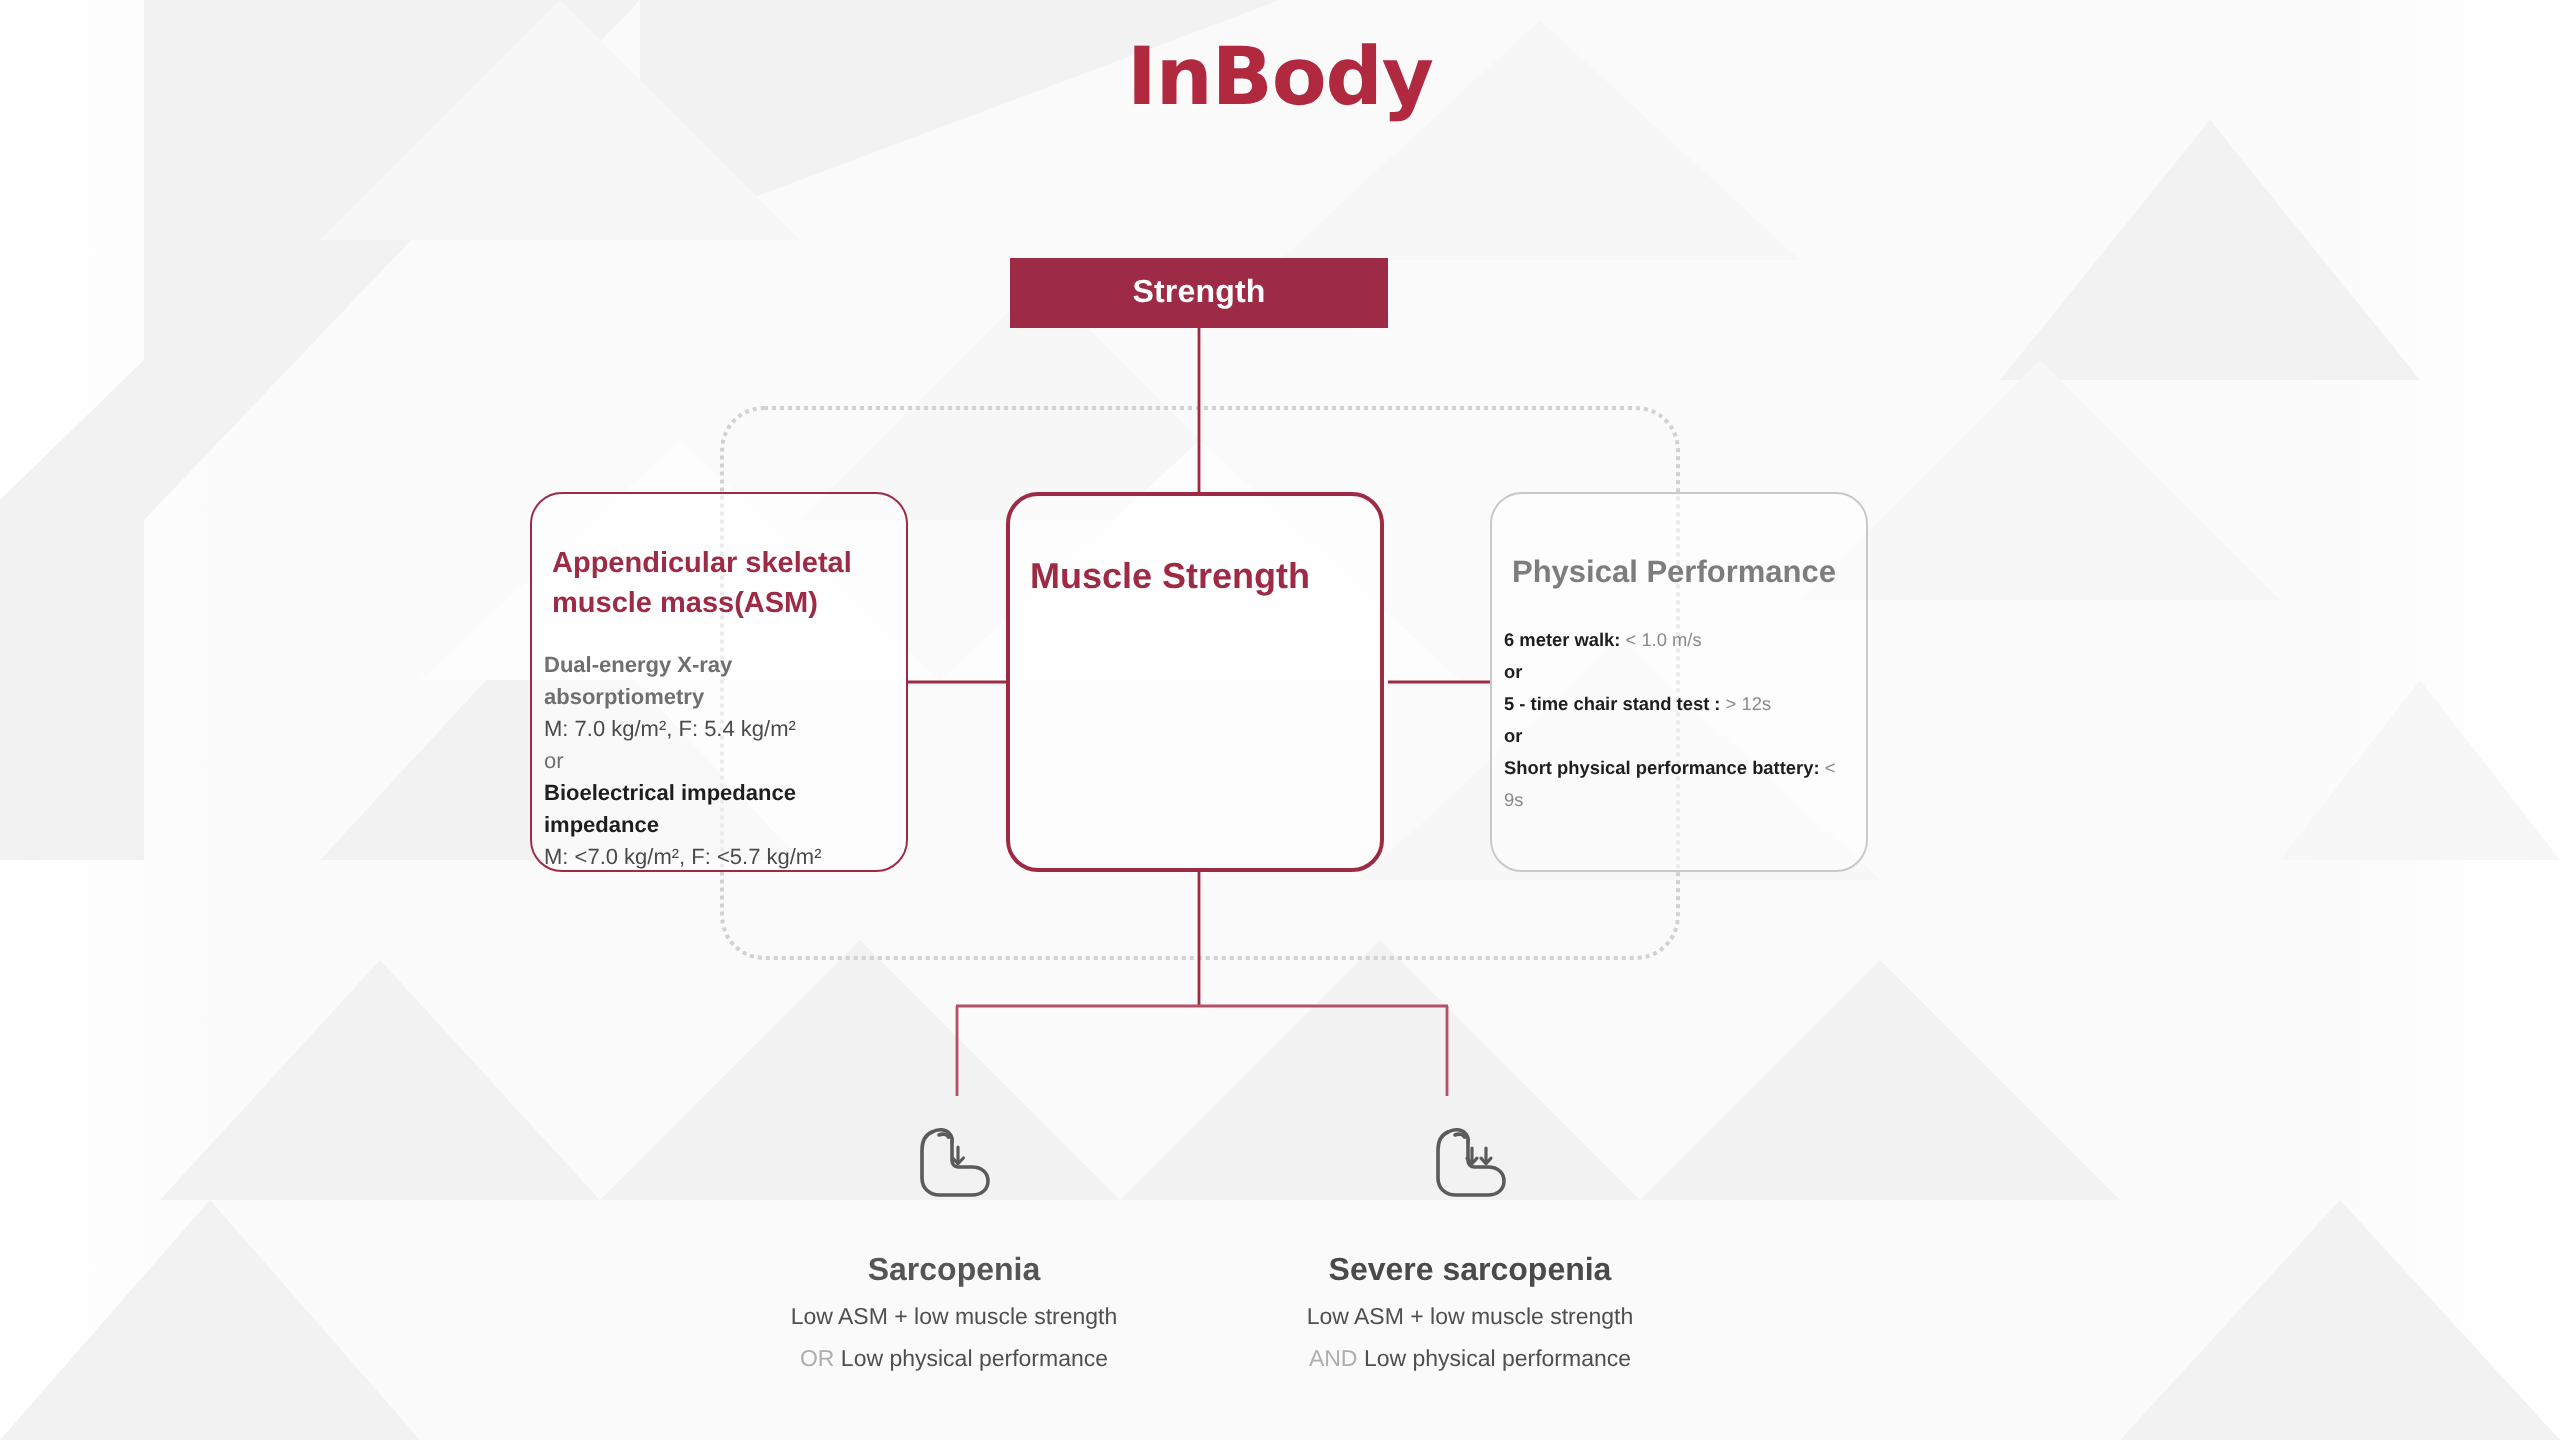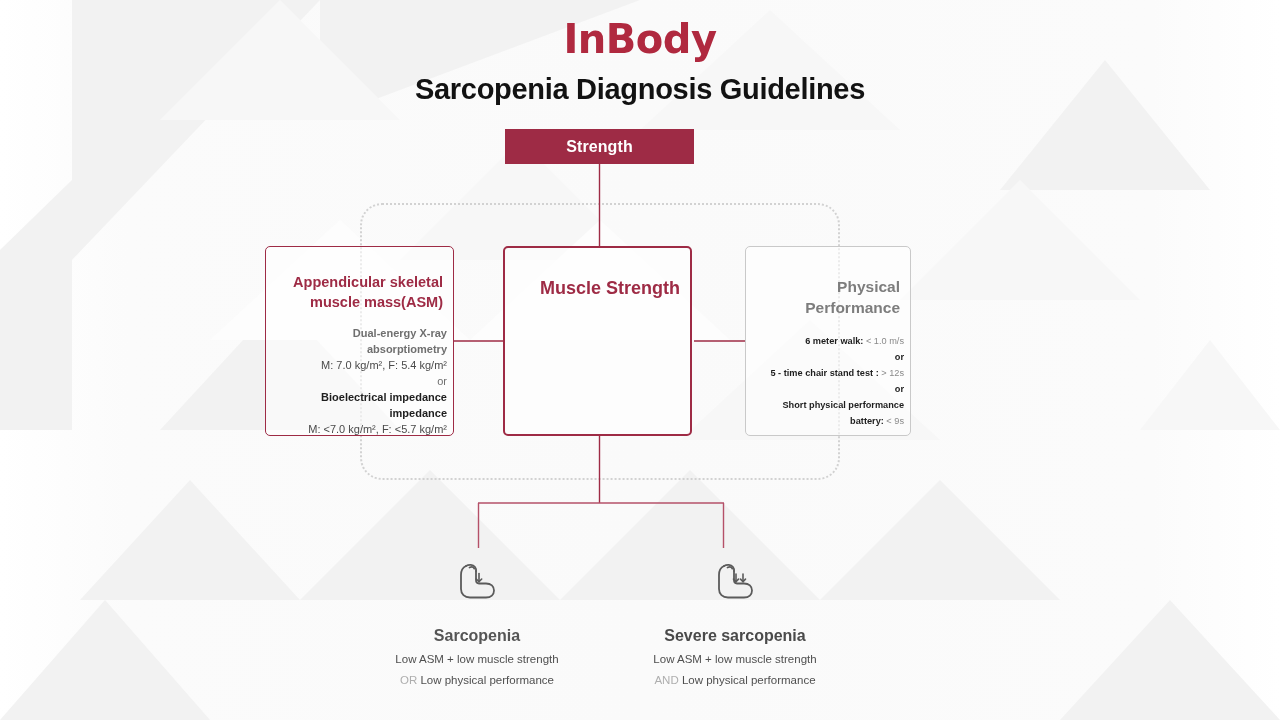--- a/index.html
+++ b/index.html
@@ -91,44 +91,44 @@
     height: 277px;
     border: 2px dotted #d2d2d2;
     border-radius: 22px;
     box-sizing: border-box;
   }
 
   
   .crit-box {
     position: absolute;
     box-sizing: border-box;
-    border-radius: 5px;
+    border-radius: 16px;
     background: rgba(255,255,255,0.55);
-    text-align: right;
+    text-align: left;
     overflow: hidden;
   }
 
   #box-asm {
     left: 265px;
     top: 246px;
     width: 189px;
     height: 190px;
     border: 1.6px solid #9e2b45;
   }
   #box-strength {
     left: 503px;
     top: 246px;
     width: 189px;
     height: 190px;
     border: 2.2px solid #9e2b45;
   }
   #box-perf {
     left: 745px;
     top: 246px;
-    width: 166px;
+    width: 189px;
     height: 190px;
     border: 1.6px solid #c9c9c9;
   }
 
   .crit-title {
     font-size: 14.5px;
     font-weight: 700;
     color: #9e2b45;
     line-height: 1.35;
     margin: 26px 10px 0 10px;
@@ -267,21 +267,20 @@
       </g>
       <g fill="#fdfdfd">
         <polygon points="210,340 470,340 340,220"></polygon>
         <polygon points="470,340 730,340 600,220"></polygon>
       </g>
     </svg>
   </div>
 
   <div id="logo">InBody</div>
 
-  <div id="page-title">Sarcopenia Diagnosis Guidelines</div>
 
   <div id="diagnosis-banner">
     <span>Strength</span>
   </div>
 
   <div id="dashed-group"></div>
 
   <svg id="connectors" width="1280" height="720" viewBox="0 0 1280 720" xmlns="http://www.w3.org/2000/svg">
 
     <line x1="599.5" y1="164" x2="599.5" y2="246" stroke="#9e2b45" stroke-width="1.4"></line>

